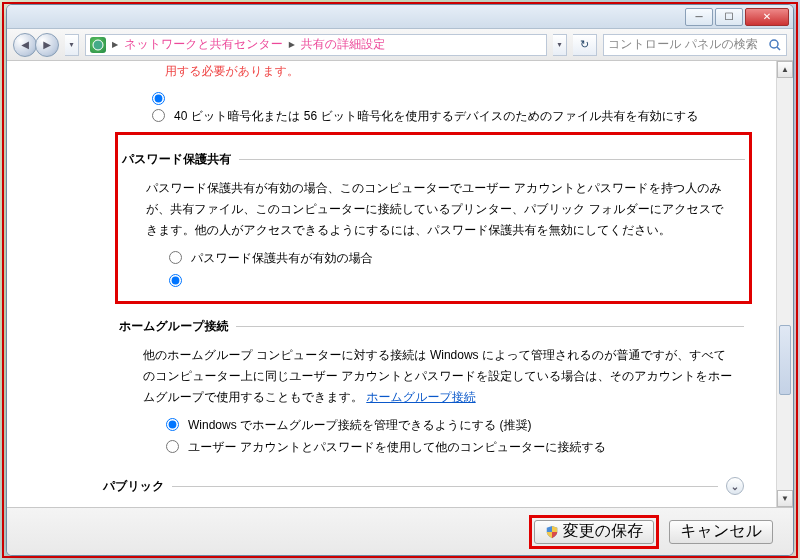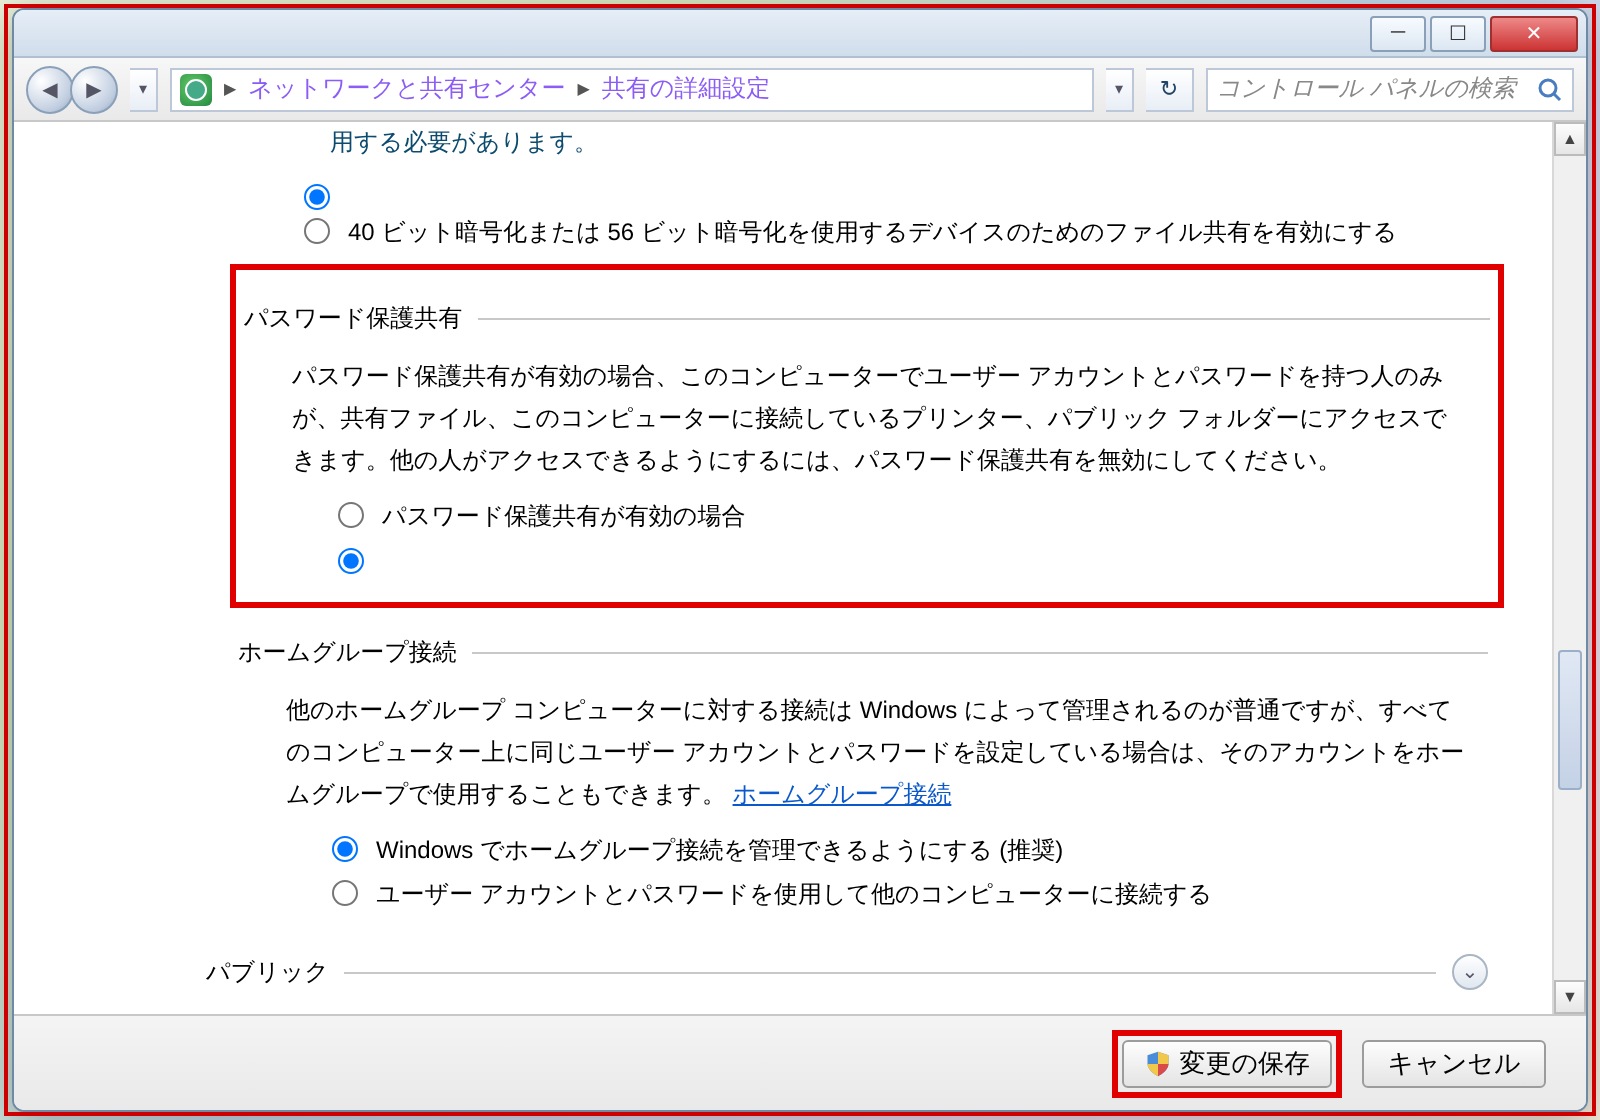--- a/index.html
+++ b/index.html
@@ -83,34 +83,34 @@
     padding: 0 4px;
     gap: 4px;
   }
   .addr .icon {
     width: 16px; height: 16px;
     background: radial-gradient(circle at 40% 40%, #6c6, #284);
     border-radius: 3px;
     display:flex;align-items:center;justify-content:center;
     font-size:9px;color:#fff;
   }
-  .addr .seg { color: #8b5cf6; }
+  .addr .seg { color: #ec4899; }
   .addr .tri { font-size: 8px; color: #555; margin: 0 2px; }
   .refresh {
     width: 24px; height: 22px;
     border: 1px solid #bcc8d8; border-left: none;
     background: linear-gradient(#fff,#e8eef6);
     display:flex;align-items:center;justify-content:center;
     font-size:11px;color:#246;
   }
   .searchbox {
     width: 184px; height: 22px;
     border: 1px solid #bcc8d8; background: #fff;
     display: flex; align-items: center;
-    color: #888; font-style: italic;
+    color: #888; 
     padding: 0 4px;
   }
   .searchbox svg { margin-left: auto; }
   
   .content {
     position: absolute; left: 0; right: 0; top: 56px; bottom: 48px;
     overflow: hidden;
     background: #fff;
   }
   .scrollbar {
@@ -126,25 +126,26 @@
   .scrollbar .thumb {
     position: absolute; left:2px; right:2px; top: 60%; height: 70px;
     background: linear-gradient(#e0e8f4,#c4d2e6);
     border: 1px solid #9bb0c8; border-radius: 2px;
   }
   .scrollpane {
     position: absolute; left: 0; right: 17px; top: 0; bottom: 0;
     padding: 0 12px;
     overflow: hidden;
   }
-  .frag { color:#0c4a6e; padding-left: 36px; }
+  .frag { color:#ef4444; padding-left: 36px; }
   
   .group-hdr {
     display: flex; align-items: center; gap: 8px;
     margin: 14px 0 6px 0;
+    font-weight: bold;
   }
   .group-hdr .line { flex:1; height:1px; background:#c8c8c8; }
   .group-hdr .lbl { color:#000; white-space: nowrap; }
   .group-body {
     padding: 4px 10px 4px 24px;
     line-height: 1.75;
     color:#000;
   }
   .radiorow {
     display:flex; align-items:flex-start; gap:6px;
@@ -164,21 +165,21 @@
     background: linear-gradient(#f4f4f4,#e9e9e9);
     border-top: 1px solid #c8c8c8;
     display:flex; align-items:center; justify-content:flex-end;
     padding: 0 20px; gap: 10px;
   }
   .btn {
     height: 24px; min-width: 92px;
     border: 1px solid #9c9c9c; border-radius: 3px;
     background: linear-gradient(#fdfdfd,#e4e4e4);
     display:flex; align-items:center; justify-content:center;
-    padding: 0 10px; gap: 4px; font-size: 13px;
+    padding: 0 10px; gap: 4px; font-size: 16px;
     cursor: pointer;
   }
   .btn .shield {
     width: 14px; height: 14px;
   }
   .save-highlight {
     border: 3px solid #e00000;
     padding: 2px;
     display:flex;
   }

